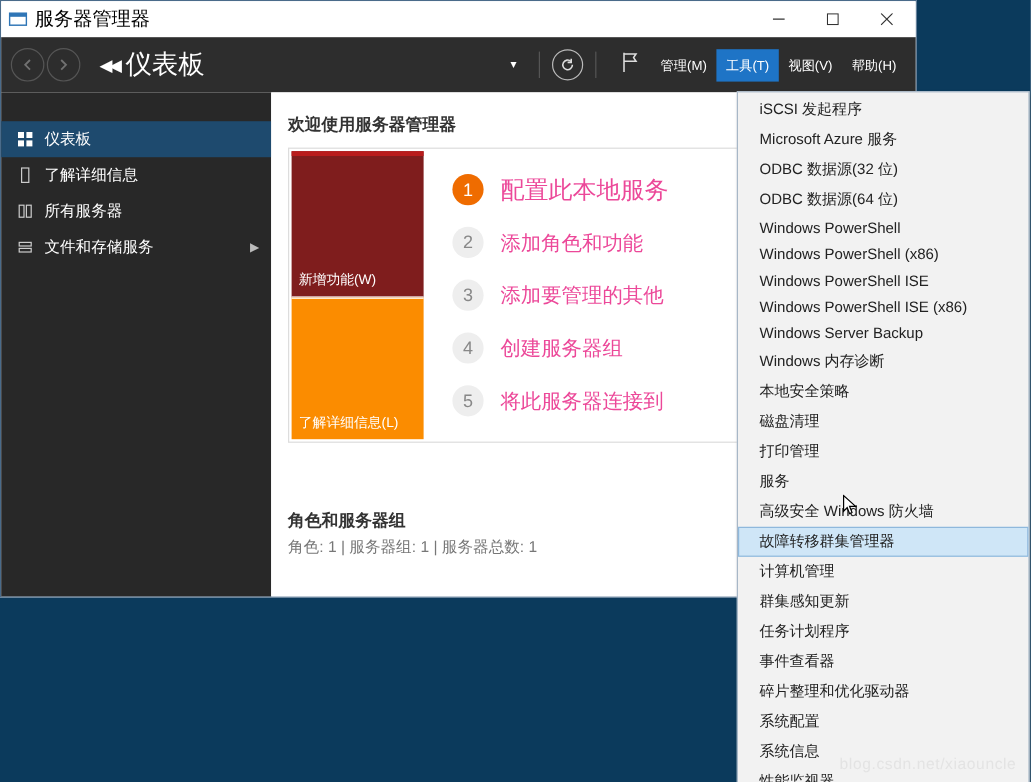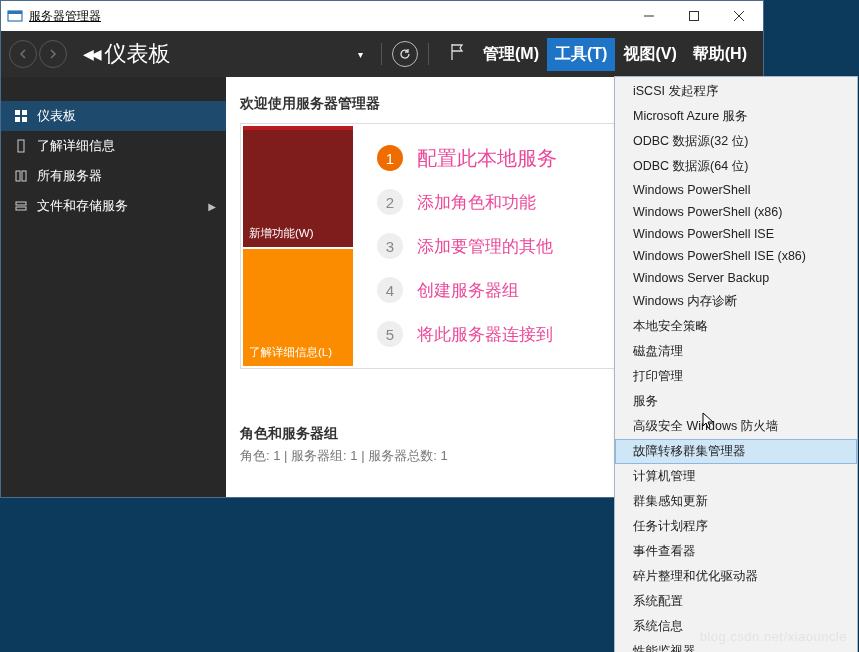--- a/index.html
+++ b/index.html
@@ -1,32 +1,32 @@
 <!DOCTYPE html>
 <html><head>
 <meta charset="utf-8">
 <style>
   * { margin: 0; padding: 0; box-sizing: border-box; font-family: "Microsoft YaHei", "Segoe UI", sans-serif; }
   body { background: #0b3a5c; width: 859px; height: 652px; overflow: hidden; position: relative; }
   .window { position: absolute; left: 0; top: 0; width: 764px; height: 498px; background: #fff; border: 1px solid #4a6b8a; display: flex; flex-direction: column; }
   .titlebar { height: 30px; background: #fff; display: flex; align-items: center; padding: 0 2px 0 6px; }
   .titlebar .app-icon { width: 16px; height: 16px; margin-right: 6px; }
-  .titlebar .title { font-size: 12px; color: #000; flex: 1; text-decoration: underline; }
+  .titlebar .title { font-size: 16px; color: #000; flex: 1; }
   .win-btn { width: 45px; height: 29px; display: flex; align-items: center; justify-content: center; }
   .win-btn svg { stroke: #333; }
   .topbar { height: 46px; background: #2d2d2d; display: flex; align-items: center; color: #fff; padding: 0 8px; }
   .nav-btn { width: 28px; height: 28px; border: 1.5px solid #777; border-radius: 50%; display: flex; align-items: center; justify-content: center; margin-right: 2px; opacity: .55; }
   .crumbs { display: flex; align-items: center; margin-left: 14px; flex: 1; }
   .crumbs .dbl { font-size: 14px; color: #fff; margin-right: 6px; letter-spacing: -3px; }
   .crumbs .heading { font-size: 22px; color: #fff; }
   .topbar .drop { margin: 0 8px; color: #fff; font-size: 10px; }
   .refresh { width: 26px; height: 26px; border: 1.5px solid #bbb; border-radius: 50%; display: flex; align-items: center; justify-content: center; }
   .vdiv { width: 1px; height: 22px; background: #555; margin: 0 10px; }
   .flag { margin: 0 10px; }
-  .tmenu { font-size: 16px; padding: 6px 8px; cursor: default; font-weight: bold; }
+  .tmenu { font-size: 11px; padding: 6px 8px; cursor: default; }
   .tmenu.active { background: #1e74c6; }
   .body { flex: 1; display: flex; min-height: 0; }
   .sidebar { width: 225px; background: #282828; color: #fff; padding-top: 24px; font-size: 13px; }
   .sbi { display: flex; align-items: center; height: 30px; padding-left: 12px; gap: 8px; }
   .sbi.active { background: #1e4a6e; }
   .sbi .ico { width: 16px; display: flex; justify-content: center; }
   .sbi .chev { margin-left: auto; margin-right: 10px; font-size: 10px; color: #bbb; }
   .main { flex: 1; background: #fff; padding: 18px 12px 4px 14px; overflow: hidden; display:flex; flex-direction:column; }
   .welcome { font-size: 14px; color: #333; margin-bottom: 10px; font-weight: bold; }
   .tile-wrap { border:1px solid #ddd; padding:2px 2px 2px 2px; flex:0 0 auto;}

